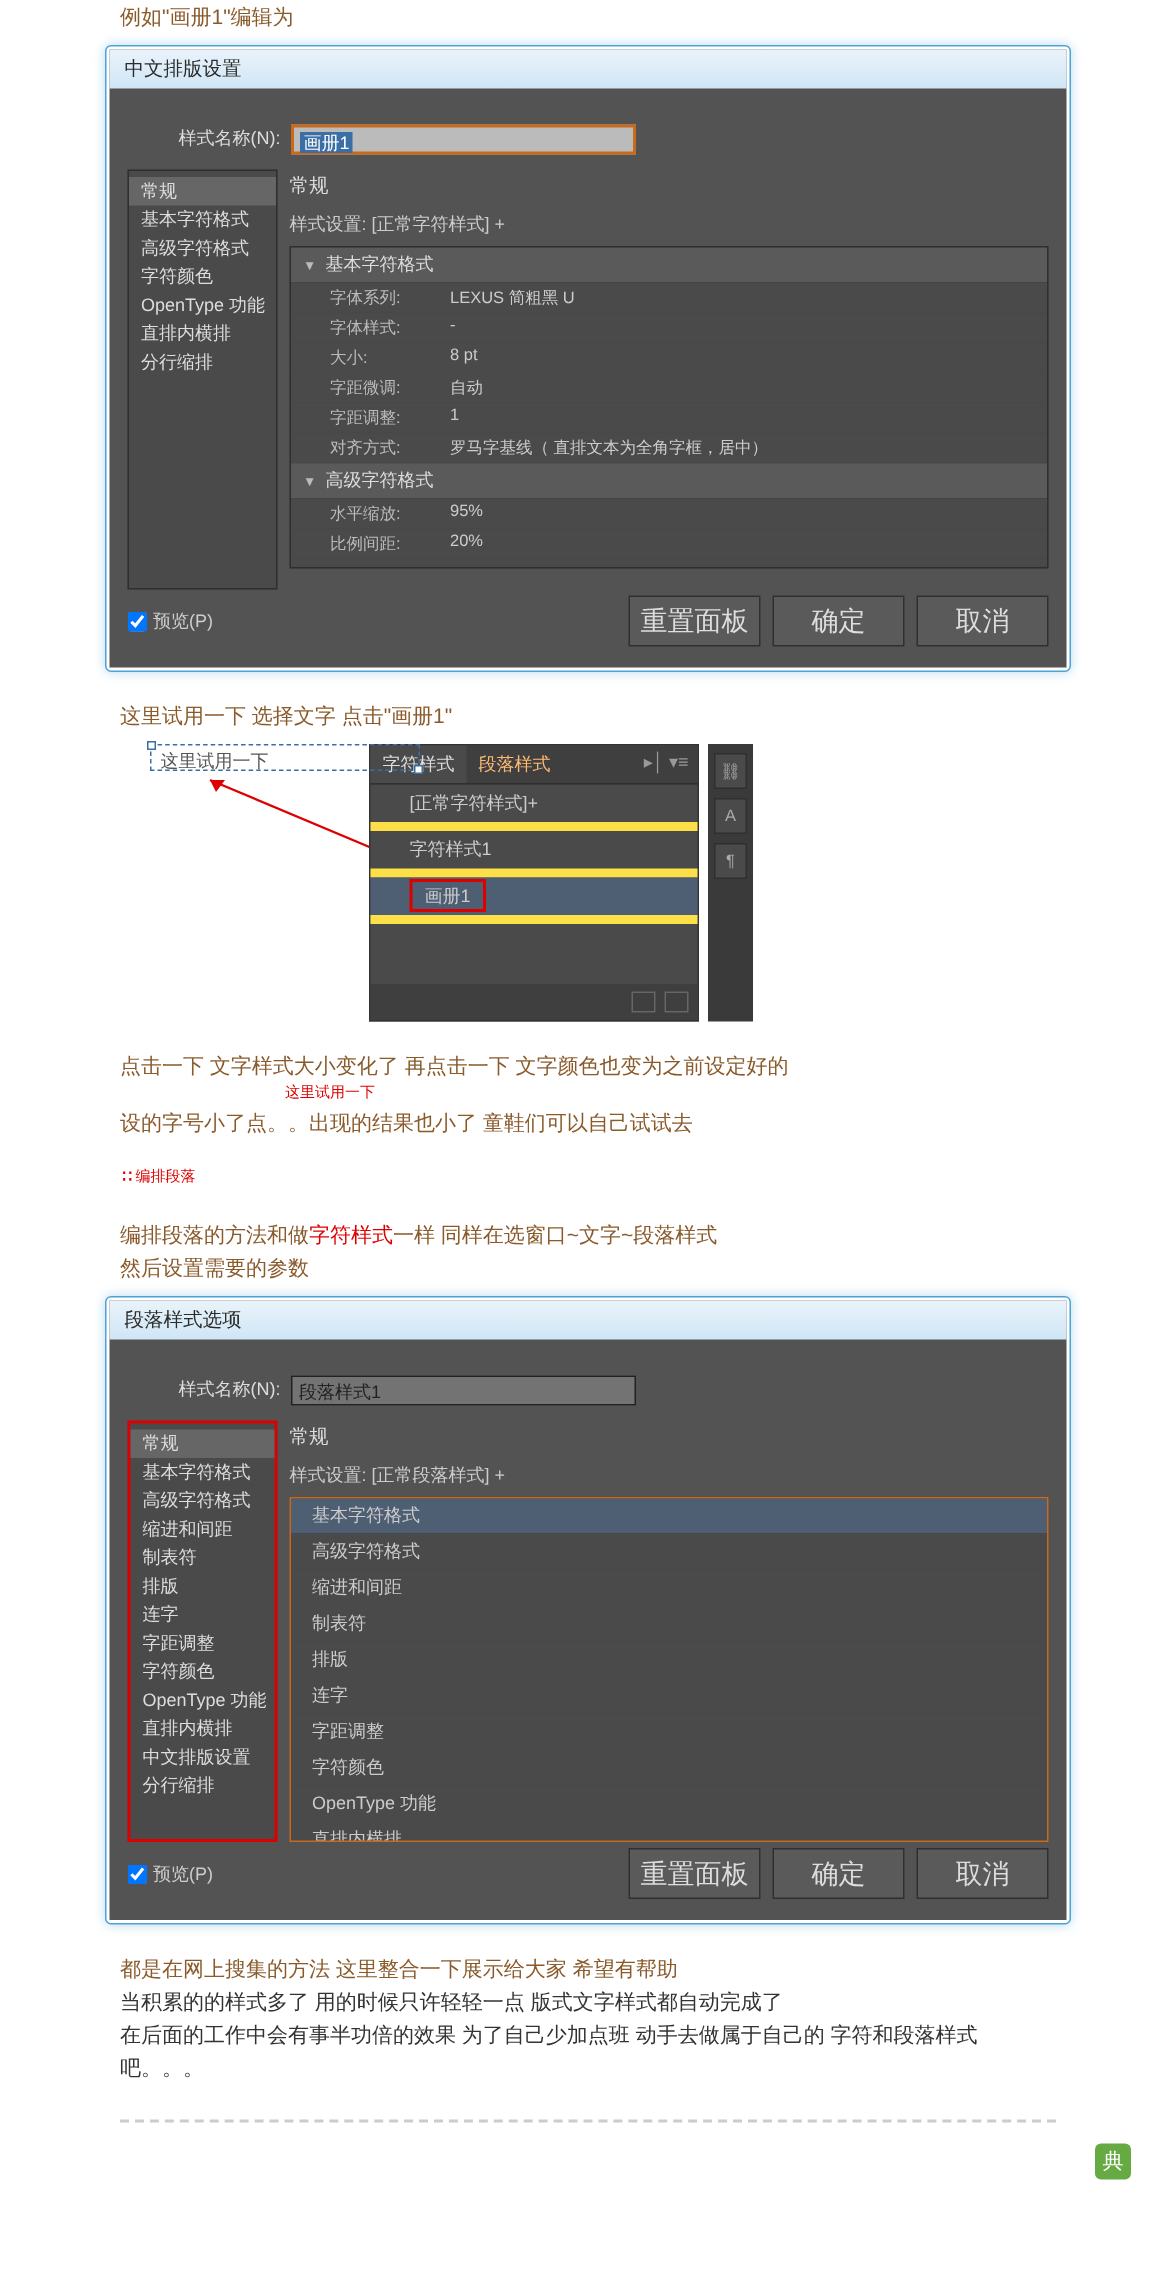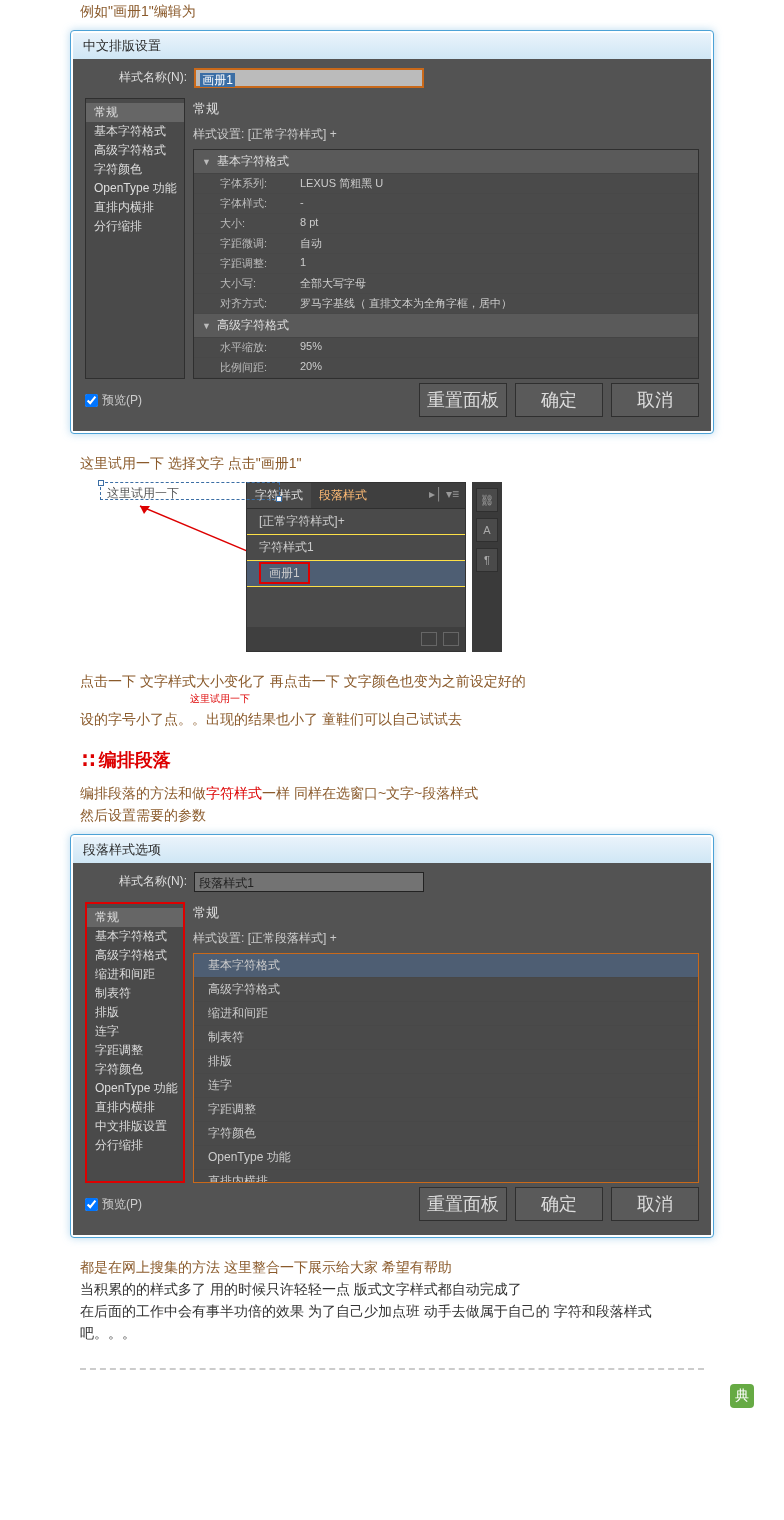--- a/index.html
+++ b/index.html
@@ -1,25 +1,25 @@
 <!DOCTYPE html>
 <html><head>
 <meta charset="utf-8">
 <style>
 *{margin:0;padding:0;box-sizing:border-box;font-family:"Microsoft YaHei",SimSun,sans-serif}
 body{background:#fff;width:784px}
 .page{padding:0 80px}
 .brown{color:#8a5a2b;font-size:14px;line-height:22px}
 .red-inline{color:#d00}
-.sec-head{color:#d00;font-size:18px;font-weight:bold;margin:18px 0 10px}
+.sec-head{color:#d00;font-size:10px;font-weight:normal;margin:18px 0 21px}
 .sec-head::before{content:"∷ ";color:#d00}
 .dialog-wrap{margin:8px -10px 18px;background:#fff;border:1px solid #4da2d6;border-radius:4px;padding:2px;box-shadow:0 0 8px rgba(77,162,214,.4)}
 .dialog{background:#535353;color:#ccc;font-size:12px}
 .d-title{background:linear-gradient(to bottom,#eaf3fb,#cfe6f5);color:#2b2b2b;height:26px;line-height:26px;padding:0 10px;font-size:13px}
-.d-body{padding:5px 12px 14px}
+.d-body{padding:20px 12px 14px}
 .name-row{margin:4px 0 10px 34px;font-size:12px;color:#ddd}
 .name-row label{margin-right:4px}
 .name-input{display:inline-block;width:230px;height:20px;line-height:20px;padding:0 4px;vertical-align:middle}
 .ni1{border:2px solid #c9691a;background:#bbb;color:#00266e}
 .ni1 span{background:#3b6ea5;color:#fff;padding:0 2px}
 .ni2{background:#737373;color:#222;border:1px solid #222}
 .d-cols{display:flex;gap:8px}
 .sidebar{width:100px;background:#4a4a4a;border:1px solid #2f2f2f;padding:4px 0;min-height:280px}
 .sidebar.hl{border:2px solid #d00}
 .sb-item{padding:1px 8px;font-size:12px;color:#ddd;white-space:nowrap;cursor:pointer}
@@ -43,21 +43,21 @@
 .panel-row{display:flex;gap:6px;margin:8px 0 18px;padding-left:20px}
 .sel-box{border:1px dashed #3b6ea5;padding:2px 6px;font-size:12px;color:#555;position:relative;height:18px;align-self:flex-start}
 .sel-box::before,.sel-box::after{content:"";position:absolute;width:4px;height:4px;background:#fff;border:1px solid #3b6ea5}
 .sel-box::before{left:-3px;top:-3px}.sel-box::after{right:-3px;bottom:-3px}
 .arrow-svg{width:180px;height:80px;margin-top:-4px}
 .panel{width:220px;background:#4a4a4a;border:1px solid #333;font-size:12px;color:#ccc;margin-left:-40px}
 .p-tabs{display:flex;background:#3f3f3f;border-bottom:1px solid #2f2f2f}
 .p-tab{padding:4px 8px;color:#fdba74;cursor:pointer}
 .p-tab.active{background:#4a4a4a;color:#ddd}
 .p-menuhint{margin-left:auto;padding:4px 6px;color:#999}
-.p-item{padding:4px 12px;border-bottom:1px solid #fde047}
+.p-item{padding:4px 26px;border-bottom:6px solid #fde047}
 .p-item.sel{background:#4e5e73}
 .p-hl{border:2px solid #d00;padding:2px 8px}
 .p-foot{background:#3f3f3f;height:24px;display:flex;justify-content:flex-end;align-items:center;gap:6px;padding:0 6px}
 .p-ico{width:16px;height:14px;border:1px solid #666}
 .side-icons{width:30px;background:#3a3a3a;display:flex;flex-direction:column;gap:6px;padding:6px 4px}
 .si{height:24px;background:#4a4a4a;border:1px solid #2f2f2f;color:#aaa;font-size:11px;display:flex;align-items:center;justify-content:center}
 .sml-red{color:#d00;font-size:10px;margin-left:110px;margin-bottom:2px}
 .divider{margin:24px 80px 14px;border:none;border-top:2px dashed #ccc}
 .foot-brand{display:flex;justify-content:flex-end;align-items:center;gap:4px;padding:0 30px 20px}
 .logo{width:24px;height:24px;background:#6a4;border-radius:4px;color:#fff;font-size:14px;display:flex;align-items:center;justify-content:center}
@@ -107,24 +107,20 @@
                 </div>
               <div class="pl-row">
                   <span class="pl-k">字距微调:</span>
                   <span>自动</span>
                 </div>
               <div class="pl-row">
                   <span class="pl-k">字距调整:</span>
                   <span>1</span>
                 </div>
               <div class="pl-row">
-                  <span class="pl-k">大小写:</span>
-                  <span>全部大写字母</span>
-                </div>
-              <div class="pl-row">
                   <span class="pl-k">对齐方式:</span>
                   <span>罗马字基线（ 直排文本为全角字框，居中）</span>
                 </div>
               <div class="pl-group">高级字符格式</div>
               <div class="pl-row">
                   <span class="pl-k">水平缩放:</span>
                   <span>95%</span>
                 </div>
               <div class="pl-row">
                   <span class="pl-k">比例间距:</span>

